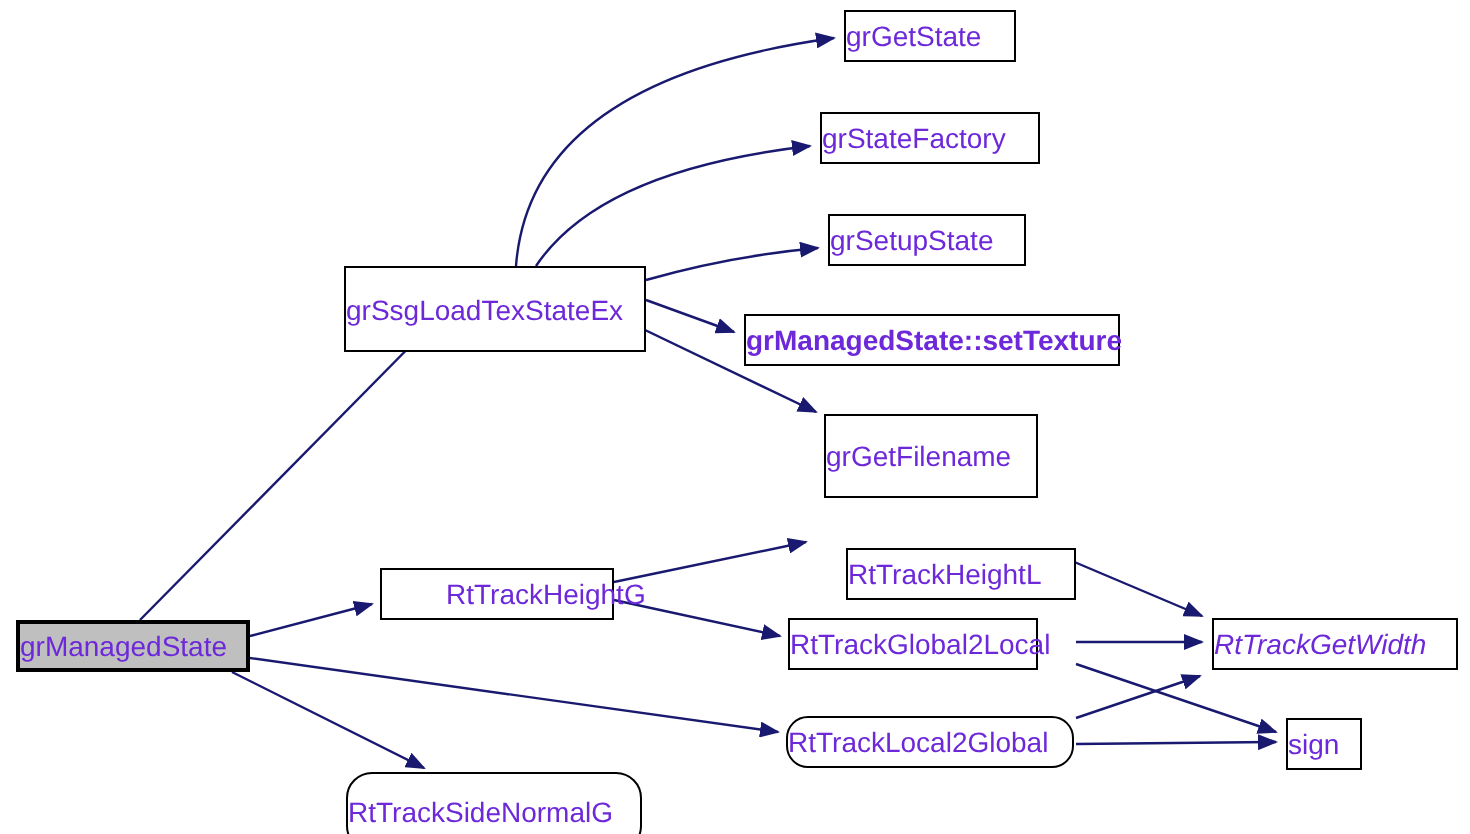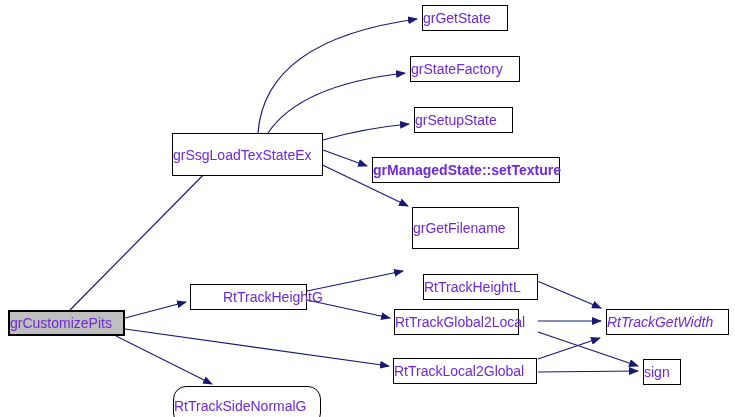--- a/index.html
+++ b/index.html
@@ -62,21 +62,21 @@
       <path d="M116,336 L212,384" fill="none" stroke="#191970" stroke-width="1.2" marker-end="url(#arrow)"></path>
       <path d="M307,291 L403,271" fill="none" stroke="#191970" stroke-width="1.2" marker-end="url(#arrow)"></path>
       <path d="M307,300 L390,318" fill="none" stroke="#191970" stroke-width="1.2" marker-end="url(#arrow)"></path>
       <path d="M523,275 L601,308" fill="none" stroke="#191970" stroke-width="1.2" marker-end="url(#arrow)"></path>
       <path d="M538,321 L601,321" fill="none" stroke="#191970" stroke-width="1.2" marker-end="url(#arrow)"></path>
       <path d="M538,332 L638,366" fill="none" stroke="#191970" stroke-width="1.2" marker-end="url(#arrow)"></path>
       <path d="M538,359 L600,338" fill="none" stroke="#191970" stroke-width="1.2" marker-end="url(#arrow)"></path>
       <path d="M538,372 L638,371" fill="none" stroke="#191970" stroke-width="1.2" marker-end="url(#arrow)"></path>
     </svg>
 <div class="node root" style="left: 8px; top: 310px; width: 117px; height: 26px;">
-      <span>grCustomizePits</span>
+      <span>grManagedState</span>
     </div>
     <div class="node" style="left: 172px; top: 133px; width: 151px; height: 43px;">
       <span>grSsgLoadTexStateEx</span>
     </div>
     <div class="node" style="left: 422px; top: 5px; width: 86px; height: 26px;">
       <span>grGetState</span>
     </div>
     <div class="node" style="left: 414px; top: 107px; width: 99px; height: 26px;">
       <span>grSetupState</span>
     </div>
@@ -97,19 +97,19 @@
     </div>
     <div class="node" style="left: 394px; top: 309px; width: 125px; height: 26px;">
       <span>RtTrackGlobal2Local</span>
     </div>
     <div class="node" style="left: 606px; top: 309px; width: 123px; height: 26px; font-style: italic;">
       <span>RtTrackGetWidth</span>
     </div>
     <div class="node" style="left: 643px; top: 359px; width: 38px; height: 26px;">
       <span>sign</span>
     </div>
-    <div class="node" style="left: 393px; top: 358px; width: 144px; height: 26px;">
+    <div class="node" style="left: 393px; top: 358px; width: 144px; height: 26px; border-radius: 11px;">
       <span>RtTrackLocal2Global</span>
     </div>
     <div class="node" style="left: 173px; top: 386px; width: 148px; height: 40px; border-radius: 13px;">
       <span>RtTrackSideNormalG</span>
     </div>
   </div>
 
 </body></html>

